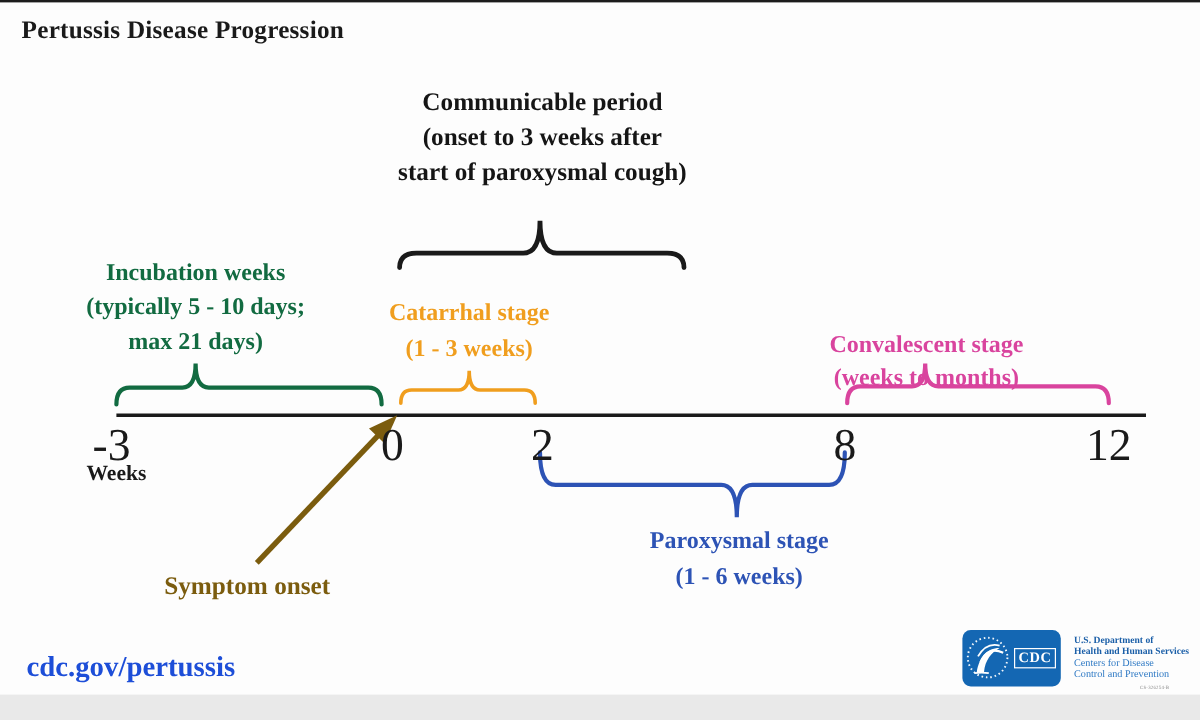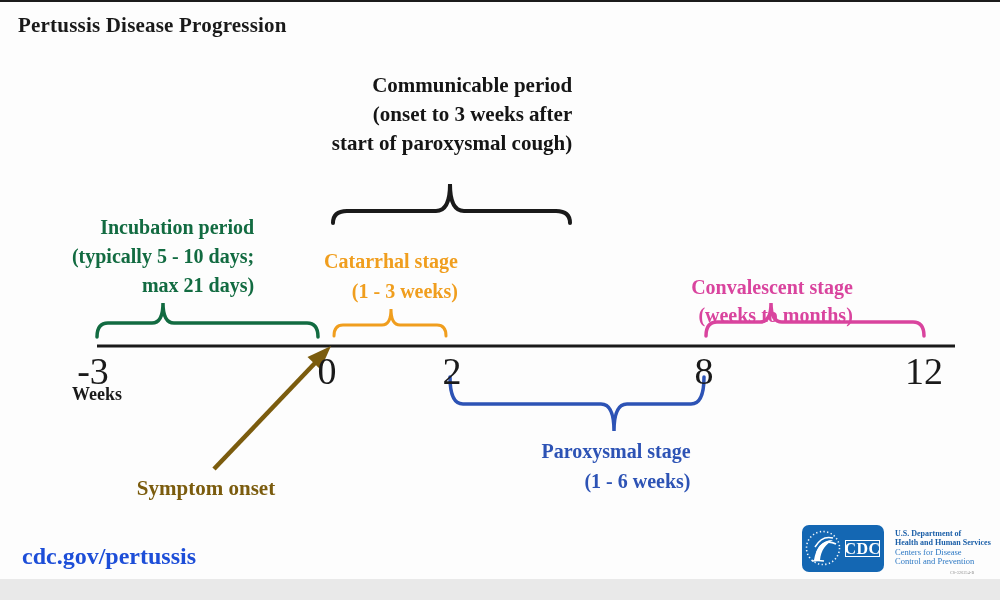--- a/index.html
+++ b/index.html
@@ -2,37 +2,37 @@
 <html style="--green: #126B41; --orange: #F09E1E; --pink: #D9449E; --blue: #2D53B5; --brown: #7B5C0E; --black: #1A1A1A; --cdc_blue: #1467B3;"><head>
 <meta charset="utf-8">
 <style>
   html,body{margin:0;padding:0;background:#e9e9e9;}
   .canvas{
     position:relative;width:1000px;height:579px;background:#fdfdfd;
     overflow:hidden;font-family:Liberation Serif, serif;color:#1a1a1a;
   }
   .top-edge{position:absolute;top:0;left:0;width:100%;height:2px;background:#1c1c1c;}
   .abs{position:absolute;}
-  .ctr{transform:translateX(-50%);text-align:right;white-space:nowrap;}
+  .ctr{transform:translateX(-50%);text-align:center;white-space:nowrap;}
   .line{display:block;}
   .title{left:18px;top:13px;font-size:21px;font-weight:700;letter-spacing:.2px;}
   .ann{font-weight:700;}
   .ann-communicable{left:452px;top:71px;font-size:21px;line-height:29px;color:#151515;}
   .ann-incubation{left:163px;top:213px;font-size:20px;line-height:29px;color:var(--green);}
   .ann-catarrhal{left:391px;top:246px;font-size:20px;line-height:30px;color:var(--orange);}
   .ann-convalescent{left:772px;top:237px;font-size:20px;line-height:28px;color:var(--pink);margin-top:36px;}
   .ann-paroxysmal{left:616px;top:436px;font-size:20px;line-height:30px;color:var(--blue);}
   .ann-symptom{left:206px;top:476px;font-size:21px;color:var(--brown);font-weight:700;}
   .tick{font-size:38px;font-weight:400;color:#1a1a1a;top:349px;}
   .weeks-label{left:97px;top:384px;font-size:18px;font-weight:700;}
   .footer-url{left:22px;top:543px;font-size:24px;font-weight:700;color:#1d4ed8;}
   svg.layer{position:absolute;left:0;top:0;pointer-events:none;}
   .logo-cdc-box{
     left:845px;top:540px;width:33px;height:15px;border:1.6px solid #fff;
-    color:#fff;font-size:16px;font-weight:700;display:flex;align-items:center;
+    color:#fff;font-size:12px;font-weight:700;display:flex;align-items:center;
     justify-content:center;letter-spacing:.5px;
   }
   .hhs-line{left:895px;font-size:8px;font-weight:700;color:#1b5fa8;line-height:9px;text-align:center;}
   .hhs-line.light{font-weight:400;color:#2e79c4;font-size:8.5px;}
   .doc-code{left:950px;top:570px;font-size:4px;color:#8a8a8a;letter-spacing:.2px;}
 </style>
 </head>
 <body>
 
 <div class="canvas">
@@ -66,21 +66,21 @@
     <path d="M812,561 Q818,560 824,561" fill="none" stroke="#ffffff" stroke-width="1.4"></path>
   </svg>
 
   <div class="abs ctr ann ann-communicable">
     <span class="line">Communicable period</span>
     <span class="line">(onset to 3 weeks after</span>
     <span class="line">start of paroxysmal cough)</span>
   </div>
 
   <div class="abs ctr ann ann-incubation">
-    <span class="line">Incubation period</span>
+    <span class="line">Incubation weeks</span>
     <span class="line">(typically 5 - 10 days;</span>
     <span class="line">max 21 days)</span>
   </div>
 
   <div class="abs ctr ann ann-catarrhal">
     <span class="line">Catarrhal stage</span>
     <span class="line">(1 - 3 weeks)</span>
   </div>
 
   <div class="abs ctr ann ann-convalescent">

